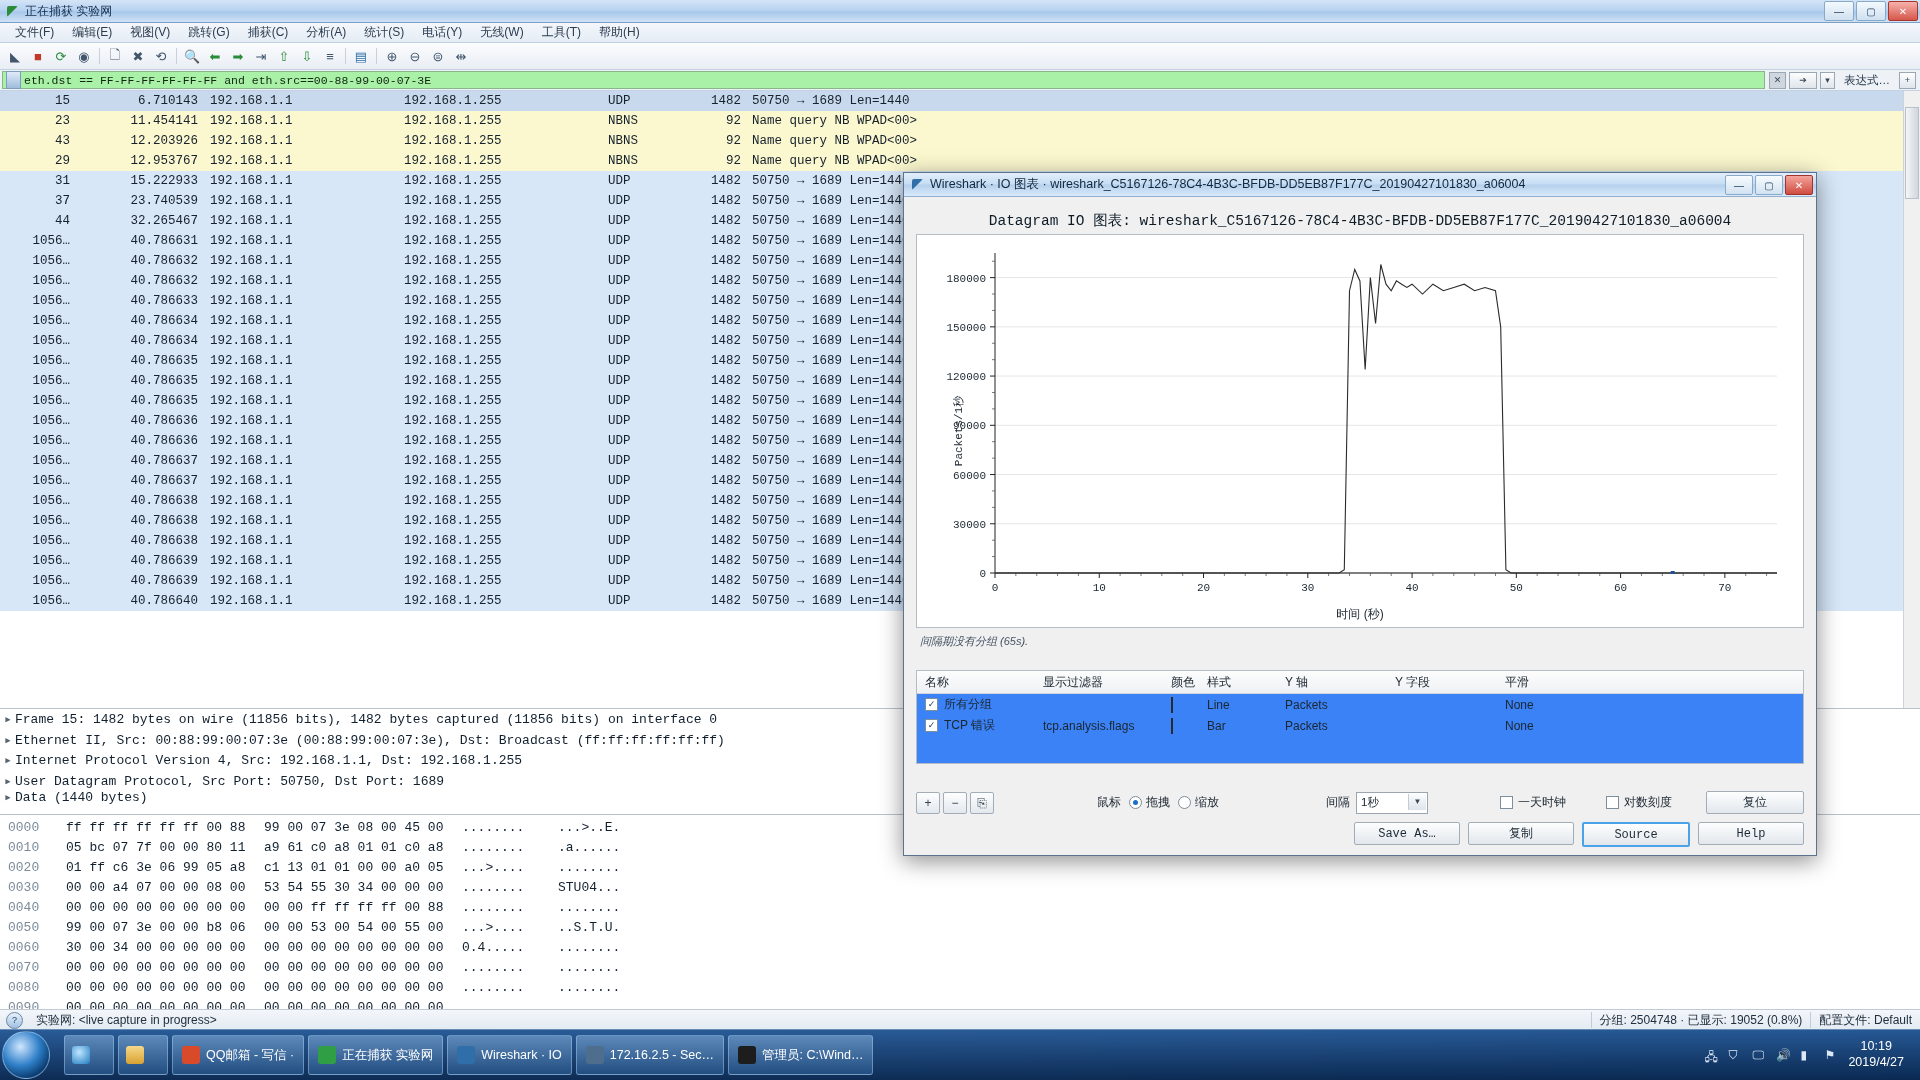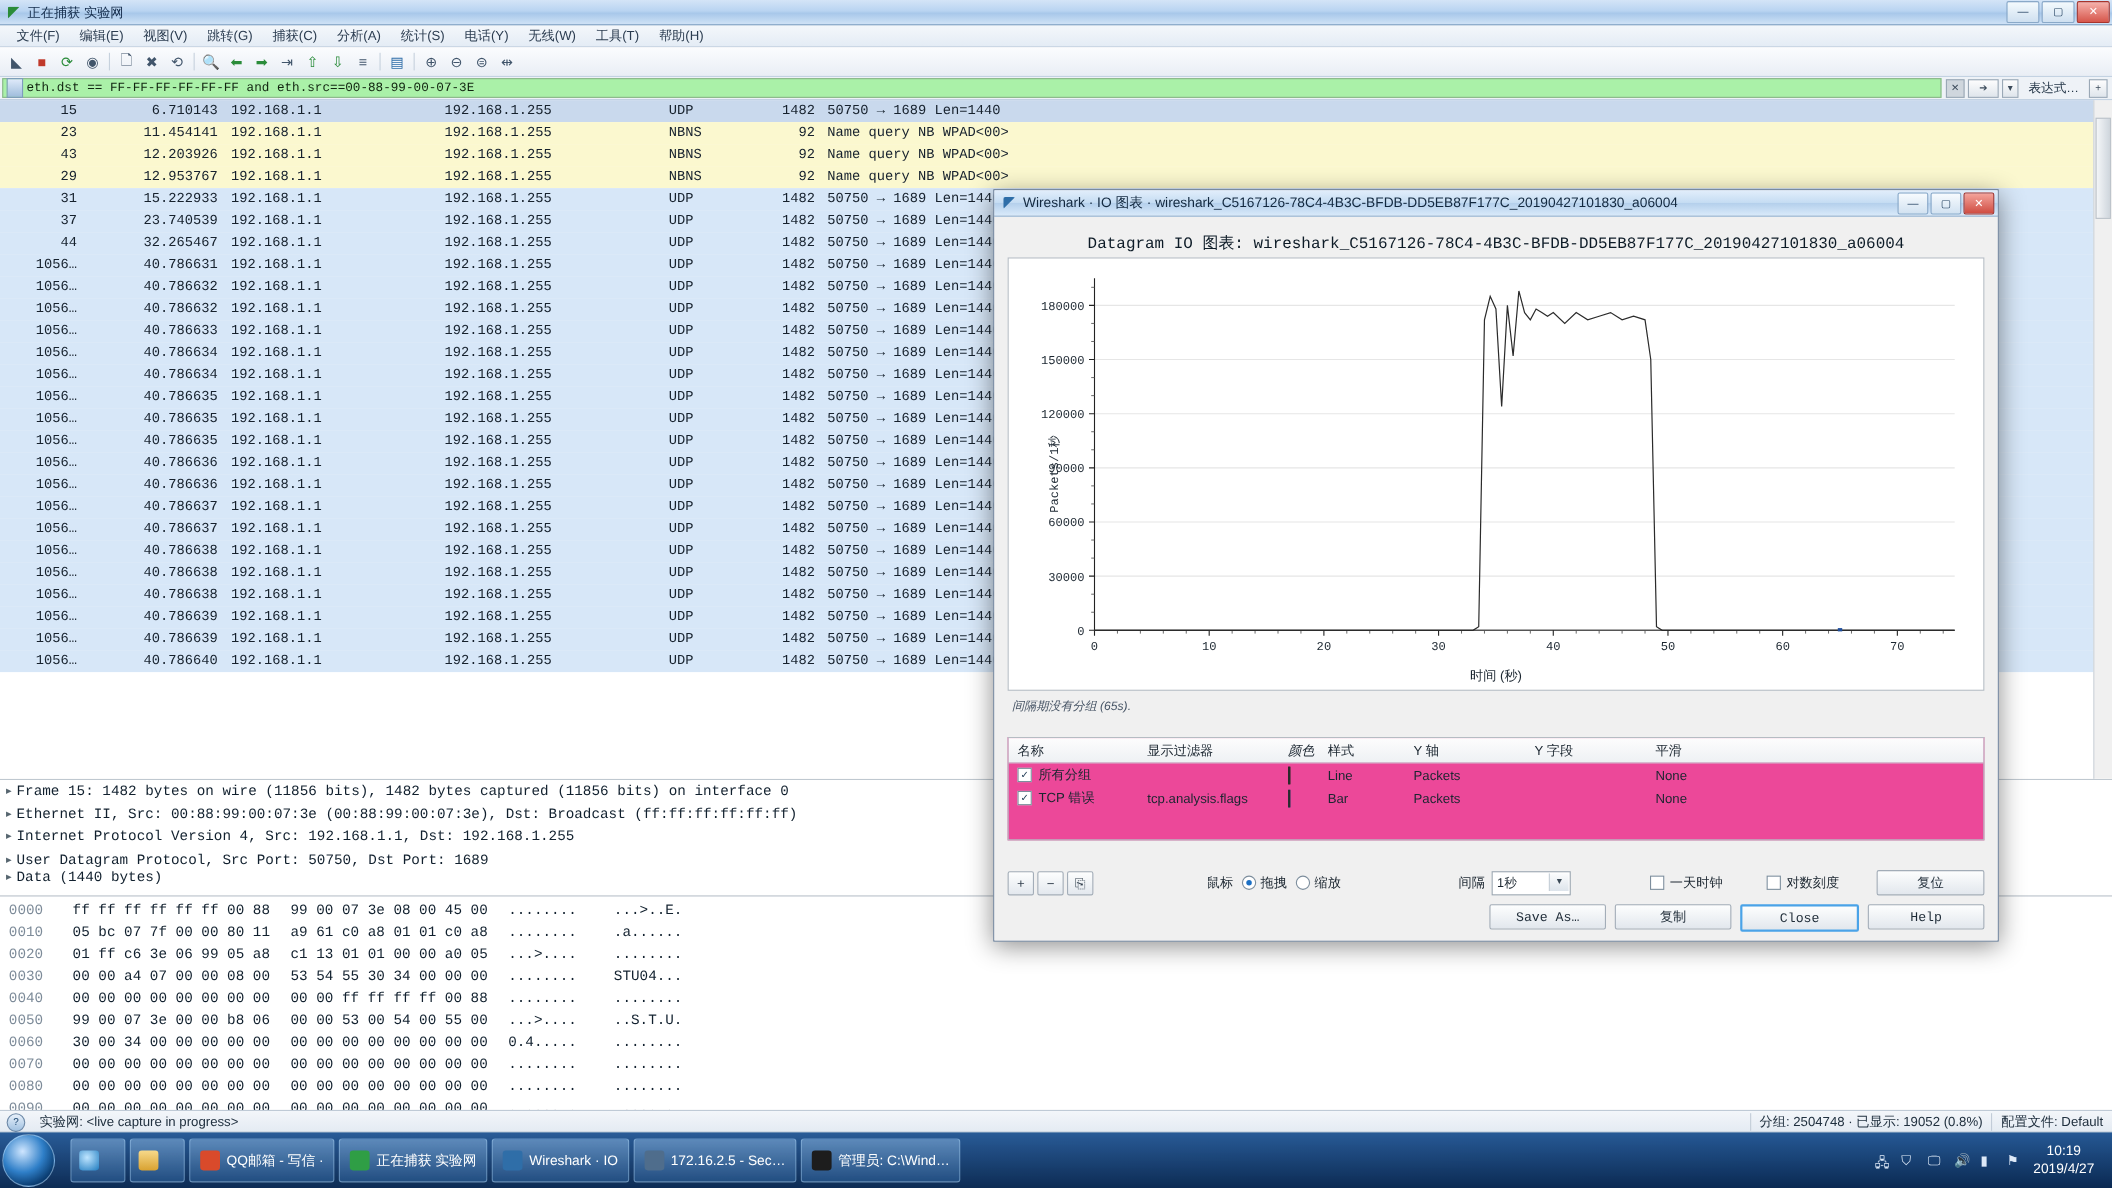--- a/index.html
+++ b/index.html
@@ -103,27 +103,27 @@
 
   .gtitle{font-family:"Liberation Mono",monospace;font-size:14.5px;color:#0d1b27;
       text-align:center;padding:8px 0 4px 0;white-space:nowrap;}
   .plotwrap{flex:none;height:392px;background:#fff;border:1px solid #b5bcc3;position:relative;margin:0 4px;}
   .ylabel{position:absolute;left:6px;top:50%;transform:translateY(-50%) rotate(-90deg);
       transform-origin:center;font-family:"Liberation Mono",monospace;font-size:11px;color:#1b2630;white-space:nowrap;}
   .xlabel{position:absolute;left:0;right:0;bottom:4px;text-align:center;
       font-size:12px;color:#1b2630;}
   .hintline{font-size:11px;color:#445263;font-style:italic;padding:6px 6px 4px 8px;}
 
-  .legend{background:#ec4899;border:1px solid #b5bcc3;margin:17px 4px;height:92px;}
+  .legend{background:#3b82f6;border:1px solid #b5bcc3;margin:17px 4px;height:92px;}
   .lhead{display:flex;height:22px;align-items:center;background:linear-gradient(180deg,#fdfdfd,#eef1f4);
       border-bottom:1px solid #cfd5db;font-size:12px;color:#1b2630;}
   .lrow{display:flex;height:21px;align-items:center;font-size:12px;color:#1b2630;}
   .lc0{width:118px;padding-left:8px;display:flex;align-items:center;gap:6px;}
   .lc1{width:128px;}
-  .lc2{width:36px;font-style:italic;}
+  .lc2{width:36px;}
   .lc3{width:78px;}
   .lc4{width:110px;}
   .lc5{width:110px;}
   .lc6{flex:1;}
   .cbx{width:11px;height:11px;border:1px solid #7d8e9d;background:#fff;display:flex;
       align-items:center;justify-content:center;font-size:9px;color:#16324d;line-height:1;}
   .swatch{width:14px;height:14px;border:1px solid #2a2a2a;}
 
   .ctrls{padding:10px 4px 0 4px;display:flex;align-items:center;font-size:12px;color:#1b2630;}
   .sqbtn{width:22px;height:20px;border:1px solid #a3adb8;border-radius:2px;
@@ -743,21 +743,21 @@
       <span style="margin-left:40px;display:flex;align-items:center;gap:5px">
         <span class="cbx"></span>
         <span>对数刻度</span>
       </span>
       <span class="btn" style="margin-left:34px;min-width:76px">复位</span>
     </div>
 
     <div class="btnrow">
       <span class="btn" style="min-width:84px">Save As…</span>
       <span class="btn" style="min-width:84px">复制</span>
-      <span class="btn focus" style="min-width:84px">Close</span>
+      <span class="btn focus" style="min-width:84px">Source</span>
       <span class="btn" style="min-width:84px">Help</span>
     </div>
   </div>
 </div>
 
 <div id="taskbar">
   <div class="startorb"></div>
   <div style="width:10px"></div>
   <div class="tbtn" style="min-width:34px;padding:0 7px">
     <span class="tico" style="background:radial-gradient(circle at 40% 35%,#bfe5ff,#1f7cc0)"></span>

